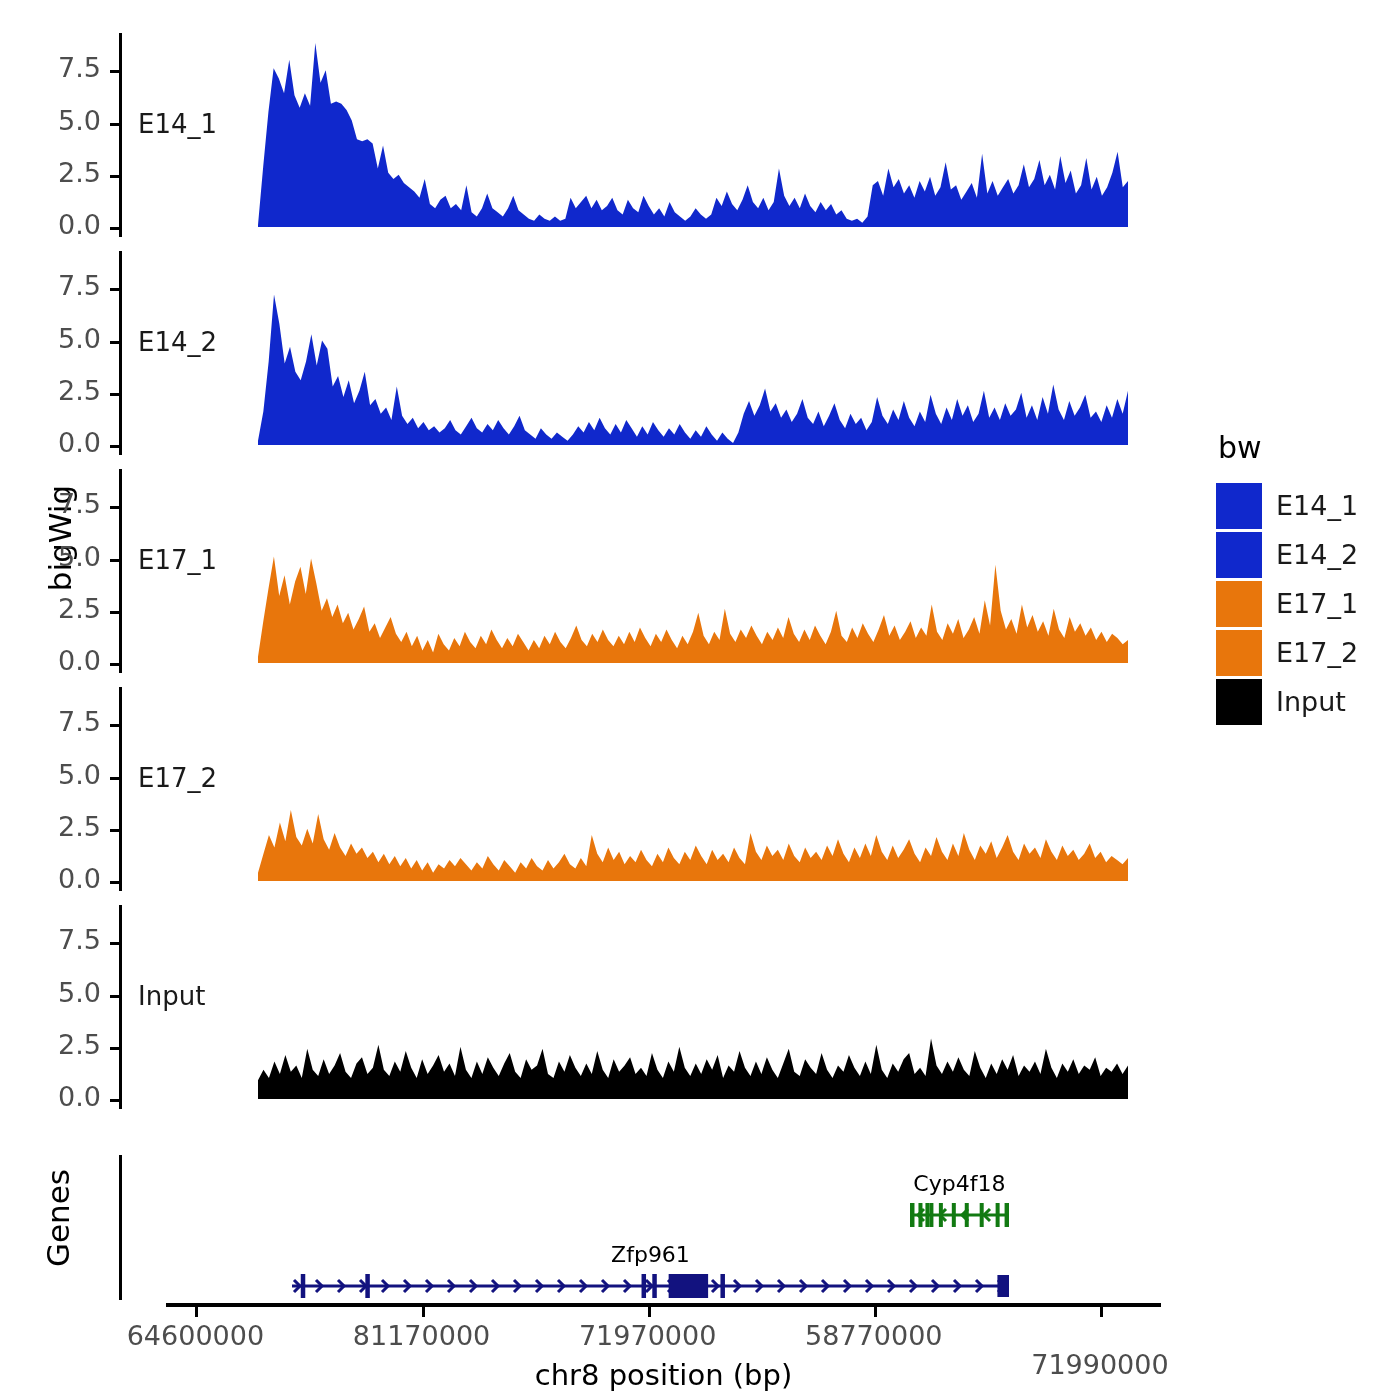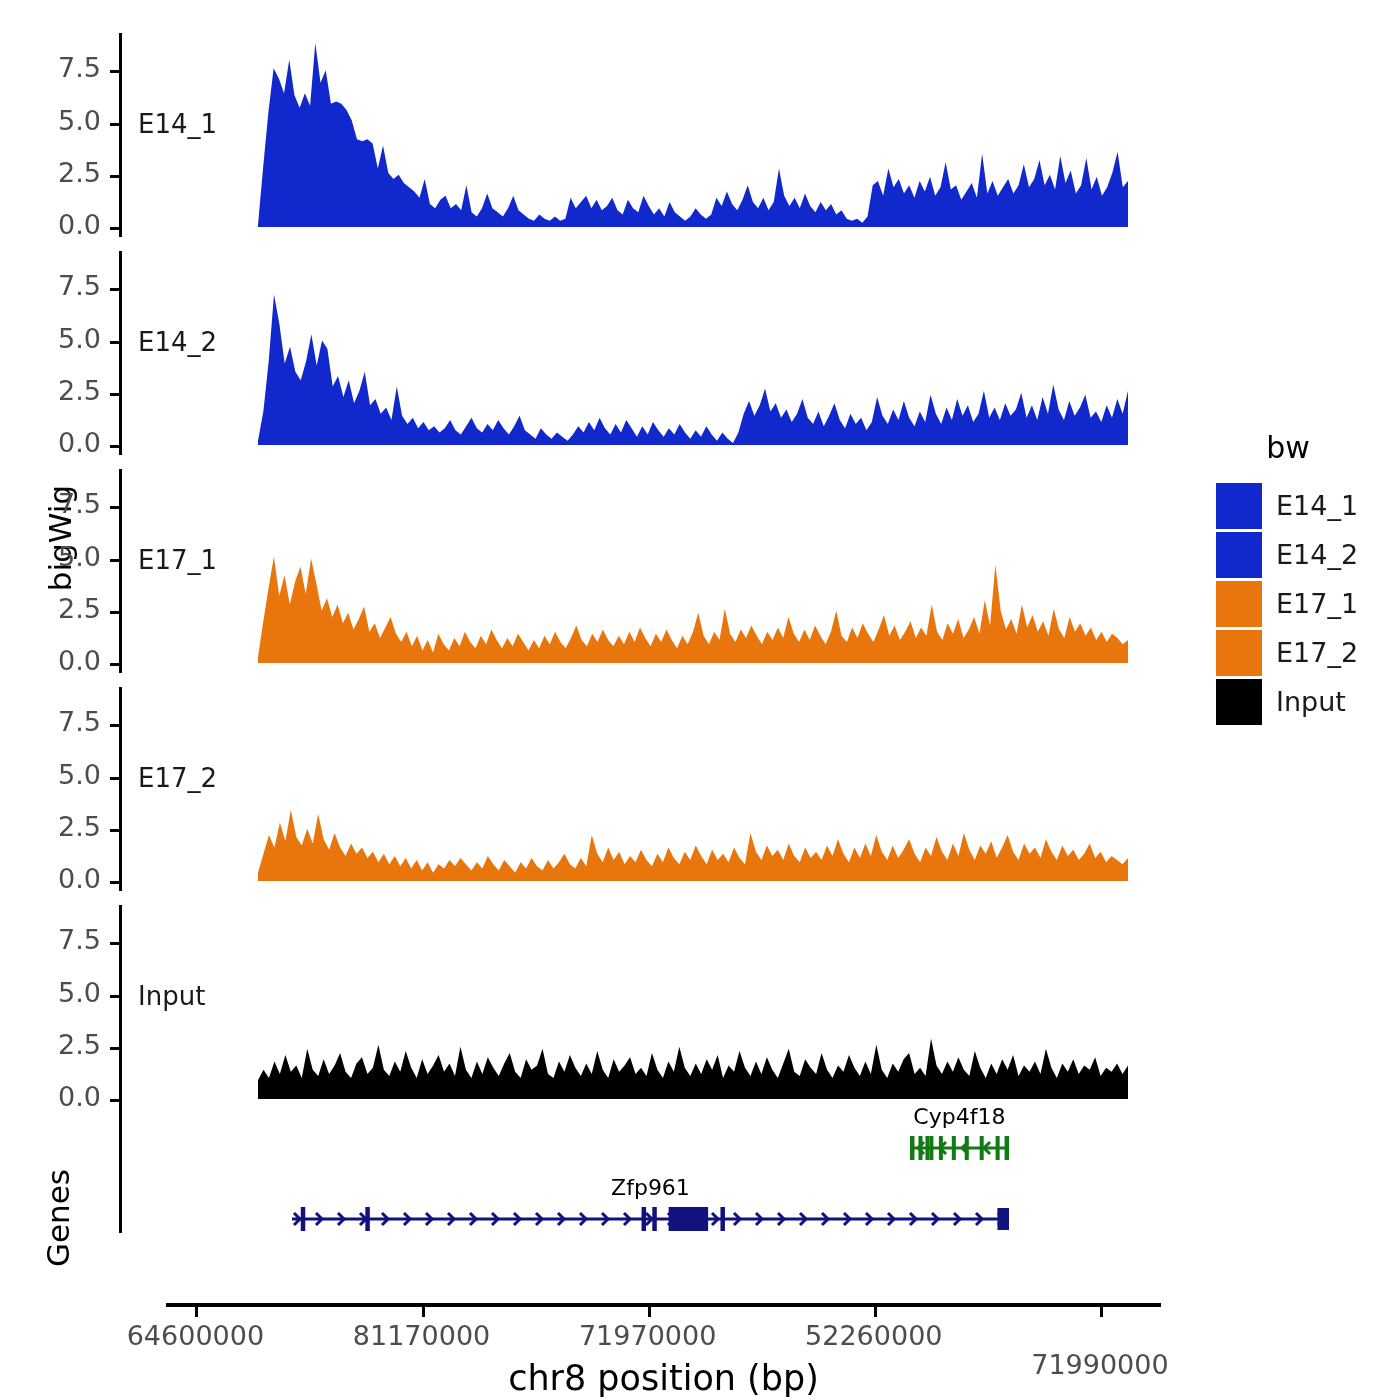--- a/index.html
+++ b/index.html
@@ -21,35 +21,35 @@
   .axisline{position:absolute;left:0;top:0;width:3px;background:#000;}
   .tick{position:absolute;left:-9px;width:9px;height:3px;background:#000;}
   .ticklab{position:absolute;text-align:right;font-size:27px;color:#4d4d4d;
       width:120px;left:-138px;}
   .striplab{position:absolute;font-size:26px;color:#1a1a1a;left:19px;}
 
   .trackwrap{position:absolute;left:139px;top:0;}
   .trackwrap svg{display:block;}
 
   
-  #gene-panel{position:absolute;left:119px;top:1088px;width:1041px;height:145px;}
+  #gene-panel{position:absolute;left:119px;top:1155px;width:1041px;height:145px;}
   #gene-axisline{position:absolute;left:0;top:0;width:3px;height:145px;background:#000;}
   .gene-row{position:absolute;left:0;}
   .gene-label{position:absolute;font-size:22px;color:#000;white-space:nowrap;}
 
   
   #xaxis-line{position:absolute;left:166px;top:1303px;width:995px;height:4px;background:#000;}
   .xtick{position:absolute;top:1307px;width:3px;height:10px;background:#000;}
   .xticklab{position:absolute;top:1320px;width:220px;margin-left:-110px;
       text-align:center;font-size:27px;color:#4d4d4d;}
   #xlab{position:absolute;left:166px;top:1358px;width:995px;text-align:center;
-      font-size:35px;color:#000;}
-
-  
-  #legend{position:absolute;left:1216px;top:430px;text-align:center;}
+      font-size:29px;color:#000;}
+
+  
+  #legend{position:absolute;left:1216px;top:430px;}
   #legend-title{font-size:30px;color:#000;margin:0 0 16px 2px;}
   .legend-item{display:flex;align-items:center;height:49px;}
   .legend-key{width:46px;height:46px;flex:0 0 46px;}
   .legend-text{font-size:27px;color:#1a1a1a;margin-left:14px;}
 </style>
 </head>
 <body>
 
 <div class="plot-root">
 
@@ -213,21 +213,21 @@
 
   <div id="xaxis-line"></div>
   <div id="xticks">
       <div class="xtick" style="left: 195.398px;"></div>
       <div class="xticklab" style="left: 195.398px;">64600000</div>
       <div class="xtick" style="left: 421.534px;"></div>
       <div class="xticklab" style="left: 421.534px;">81170000</div>
       <div class="xtick" style="left: 647.67px;"></div>
       <div class="xticklab" style="left: 647.67px; text-align: center;">71970000</div>
       <div class="xtick" style="left: 873.807px;"></div>
-      <div class="xticklab" style="left: 873.807px;">52260000</div>
+      <div class="xticklab" style="left: 873.807px;">58770000</div>
       <div class="xtick" style="left: 1099.94px;"></div>
       <div class="xticklab" style="left: 1099.94px; margin-top: 29px;">71990000</div>
     </div>
   <div id="xlab">chr8 position (bp)</div>
 
   <div id="legend">
     <div id="legend-title">bw</div>
     <div id="legend-items">
         <div class="legend-item">
           <div class="legend-key" style="background: rgb(16, 40, 204);"></div>

